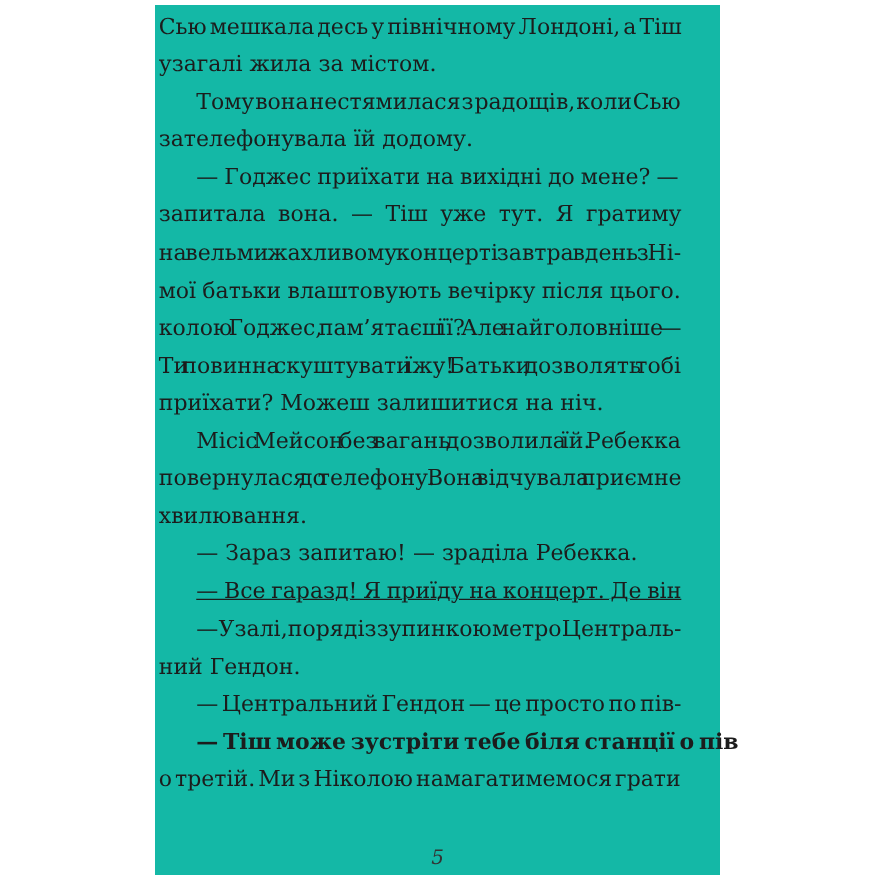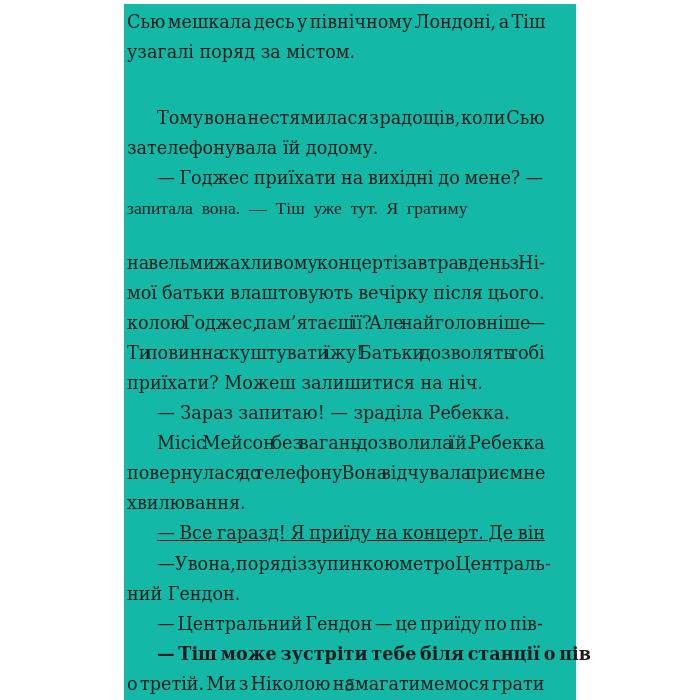--- a/index.html
+++ b/index.html
@@ -57,52 +57,52 @@
       color: #333333;
     }
   </style>
 </head>
 <body>
 
 <div class="page">
   <div class="text-block" id="text-block">
       <div class="para">
         <span class="line" style="display: block; word-spacing: -3.14286px; text-align-last: left;">Сью мешкала десь у північному Лондоні, а Тіш</span>
-        <span class="line last">узагалі поряд за містом.</span>
+        <span class="line last">узагалі жила за містом.</span>
       </div>
       <div class="para">
-        <span class="line" style="padding-left: 30px; display: block; word-spacing: -4.83333px; text-align-last: left; margin-top: 36px;">Тому вона нестямилася з радощів, коли Сью</span>
+        <span class="line" style="padding-left: 30px; display: block; word-spacing: -4.83333px; text-align-last: left;">Тому вона нестямилася з радощів, коли Сью</span>
         <span class="line last">зателефонувала їй додому.</span>
       </div>
       <div class="para">
         <span class="line" style="padding-left: 30px; display: block; word-spacing: -0.714286px; text-align-last: left;">— Годжес приїхати на вихідні до мене? —</span>
-        <span class="line" style="display: block; word-spacing: 4.42857px; text-align-last: left; font-family: Liberation Serif, serif;">запитала вона. — Тіш уже тут. Я гратиму</span>
-        <span class="line" style="display: block; word-spacing: -6.57143px; text-align-last: left; margin-top: 24px;">на вельми жахливому концерті завтра вдень з Ні-</span>
+        <span class="line" style="display: block; word-spacing: 4.42857px; text-align-last: left;">запитала вона. — Тіш уже тут. Я гратиму</span>
+        <span class="line" style="display: block; word-spacing: -6.57143px; text-align-last: left;">на вельми жахливому концерті завтра вдень з Ні-</span>
         <span class="line" style="display: block; word-spacing: -0.6px; text-align-last: left;">мої батьки влаштовують вечірку після цього.</span>
         <span class="line" style="display: block; word-spacing: -8.5px; text-align-last: left;">колою Годжес, пам’ятаєш її? Але найголовніше —</span>
         <span class="line" style="display: block; word-spacing: -10.1667px; text-align-last: left;">Ти повинна скуштувати їжу! Батьки дозволять тобі</span>
         <span class="line last">приїхати? Можеш залишитися на ніч.</span>
-      </div>
-      <div class="para">
-        <span class="line last" style="padding-left: 30px;">— Зараз запитаю! — зраділа Ребекка.</span>
       </div>
       <div class="para">
         <span class="line" style="padding-left: 30px; display: block; word-spacing: -9px; text-align-last: left;">Місіс Мейсон без вагань дозволила їй. Ребекка</span>
         <span class="line" style="display: block; word-spacing: -12px; text-align-last: left;">повернулася до телефону. Вона відчувала приємне</span>
         <span class="line last">хвилювання.</span>
       </div>
       <div class="para">
+        <span class="line last" style="padding-left: 30px;">— Зараз запитаю! — зраділа Ребекка.</span>
+      </div>
+      <div class="para">
         <span class="line" style="padding-left: 30px; display: block; word-spacing: -1px; text-align-last: left; text-decoration: underline;">— Все гаразд! Я приїду на концерт. Де він</span>
       </div>
       <div class="para">
-        <span class="line" style="padding-left: 30px; display: block; word-spacing: -5.42857px; text-align-last: left;">— У вона, поряд із зупинкою метро Централь-</span>
+        <span class="line" style="padding-left: 30px; display: block; word-spacing: -5.42857px; text-align-last: left;">— У залі, поряд із зупинкою метро Централь-</span>
         <span class="line last">ний Гендон.</span>
       </div>
       <div class="para">
-        <span class="line" style="padding-left: 30px; display: block; word-spacing: -2.71429px; text-align-last: left;">— Центральний Гендон — це приїду по пів-</span>
+        <span class="line" style="padding-left: 30px; display: block; word-spacing: -2.71429px; text-align-last: left;">— Центральний Гендон — це просто по пів-</span>
       </div>
       <div class="para">
         <span class="line" style="padding-left: 30px; display: block; word-spacing: -2.375px; text-align-last: left; font-weight: bold;">— Тіш може зустріти тебе біля станції о пів</span>
         <span class="line" style="display: block; word-spacing: -3.16667px; text-align-last: left;">о третій. Ми з Ніколою намагатимемося грати</span>
       </div>
     </div>
   <div class="page-number">5</div>
 </div>
 
 </body></html>

